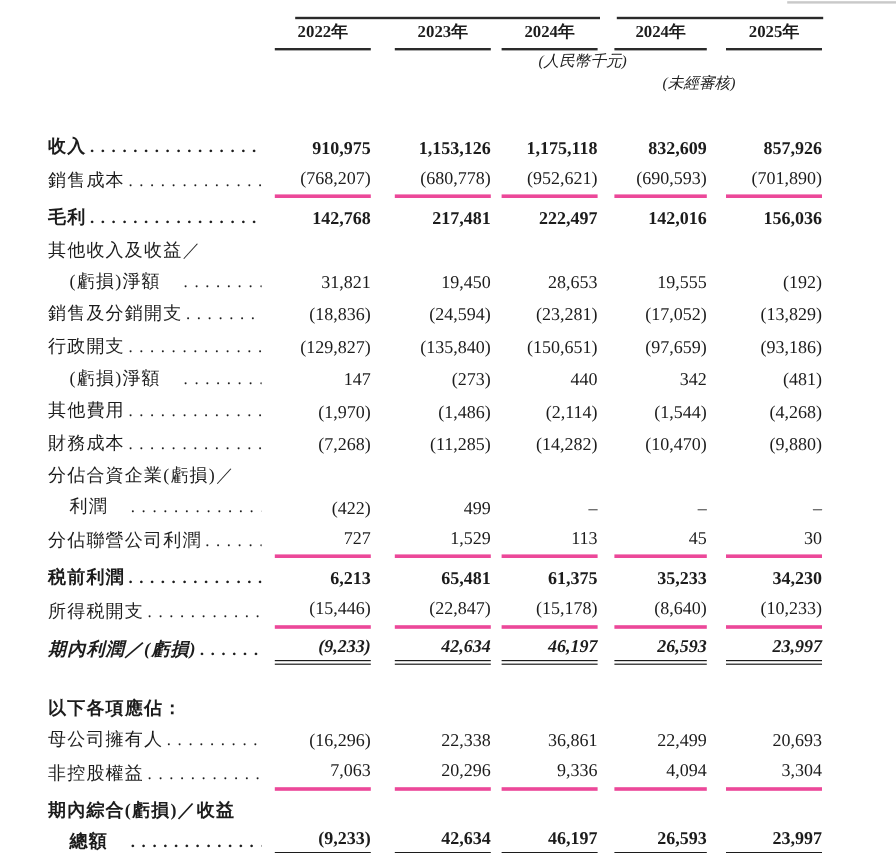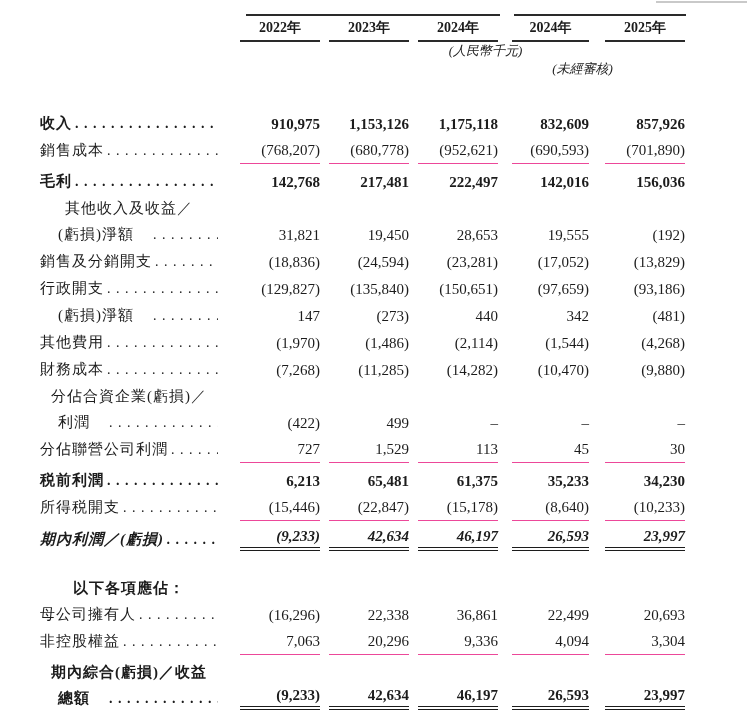--- a/index.html
+++ b/index.html
@@ -13,49 +13,49 @@
   }
   
   .thead{position:relative;height:110px;}
   .artifact{position:absolute;top:1px;left:656px;width:91px;height:2px;background:#c9c9c9;}
   .grule{position:absolute;top:14px;height:2px;background:#2a2a2a;}
   .grule.g1{left:246px;width:254px;}
   .grule.g2{left:514px;width:172px;}
   .years{position:absolute;top:18px;left:0;right:0;display:flex;padding-left:40px;}
   .lblspacer{width:178px;flex:none;}
   .cell{flex:none;display:flex;justify-content:flex-end;align-items:flex-end;}
-  .c1{width:102px;}
+  .c1{width:102px;justify-content:center;}
   .c2{width:89px;}
   .c3{width:89px;}
   .c4{width:77px;margin-left:14px;}
   .c5{width:96px;}
   .yr{
     display:block;width:80px;max-width:100%;text-align:center;
     font-weight:bold;font-size:14px;line-height:20px;
     border-bottom:2px solid #2a2a2a;padding-bottom:2px;
   }
   .note{position:absolute;font-style:italic;font-size:13px;line-height:16px;text-align:center;color:#222;margin-left:32px;}
   .note.currency{top:43px;left:409px;width:89px;}
   .note.unaudited{top:61px;left:512px;width:77px;}
   
   .tbody{padding-left:40px;}
   .trow{display:flex;align-items:flex-end;}
   .trow.gap-sm{margin-bottom:4px;}
   .trow.gap-lg{margin-bottom:22px;font-style:italic;}
   .labelcol{width:178px;flex:none;}
-  .lline{display:flex;align-items:baseline;font-size:15px;line-height:26px;letter-spacing:1px;white-space:nowrap;justify-content:center;}
+  .lline{display:flex;align-items:baseline;font-size:15px;line-height:26px;letter-spacing:1px;white-space:nowrap;}
   .lline.indent{padding-left:18px;gap:16px;}
   .trow.bold .lline{font-weight:bold;}
   .leader{flex:1 1 auto;overflow:hidden;white-space:nowrap;letter-spacing:1px;font-size:14px;padding-left:3px;}
   .num{
     display:block;width:80px;max-width:100%;
     text-align:right;font-size:15px;line-height:26px;white-space:nowrap;
   }
   .trow.bold .num{font-weight:bold;}
-  .trow.rule-single .num{border-bottom:1px solid #ec4899;line-height:25px;}
+  .trow.rule-single .num{border-bottom:3px solid #ec4899;line-height:25px;}
   .trow.rule-double .num{border-bottom:4px double #1c1c1c;line-height:22px;margin-bottom:2px;}
 </style>
 </head>
 <body>
 
 <div class="page">
 
   <div class="thead">
     <div class="artifact"></div>
     <div class="grule g1"></div>

